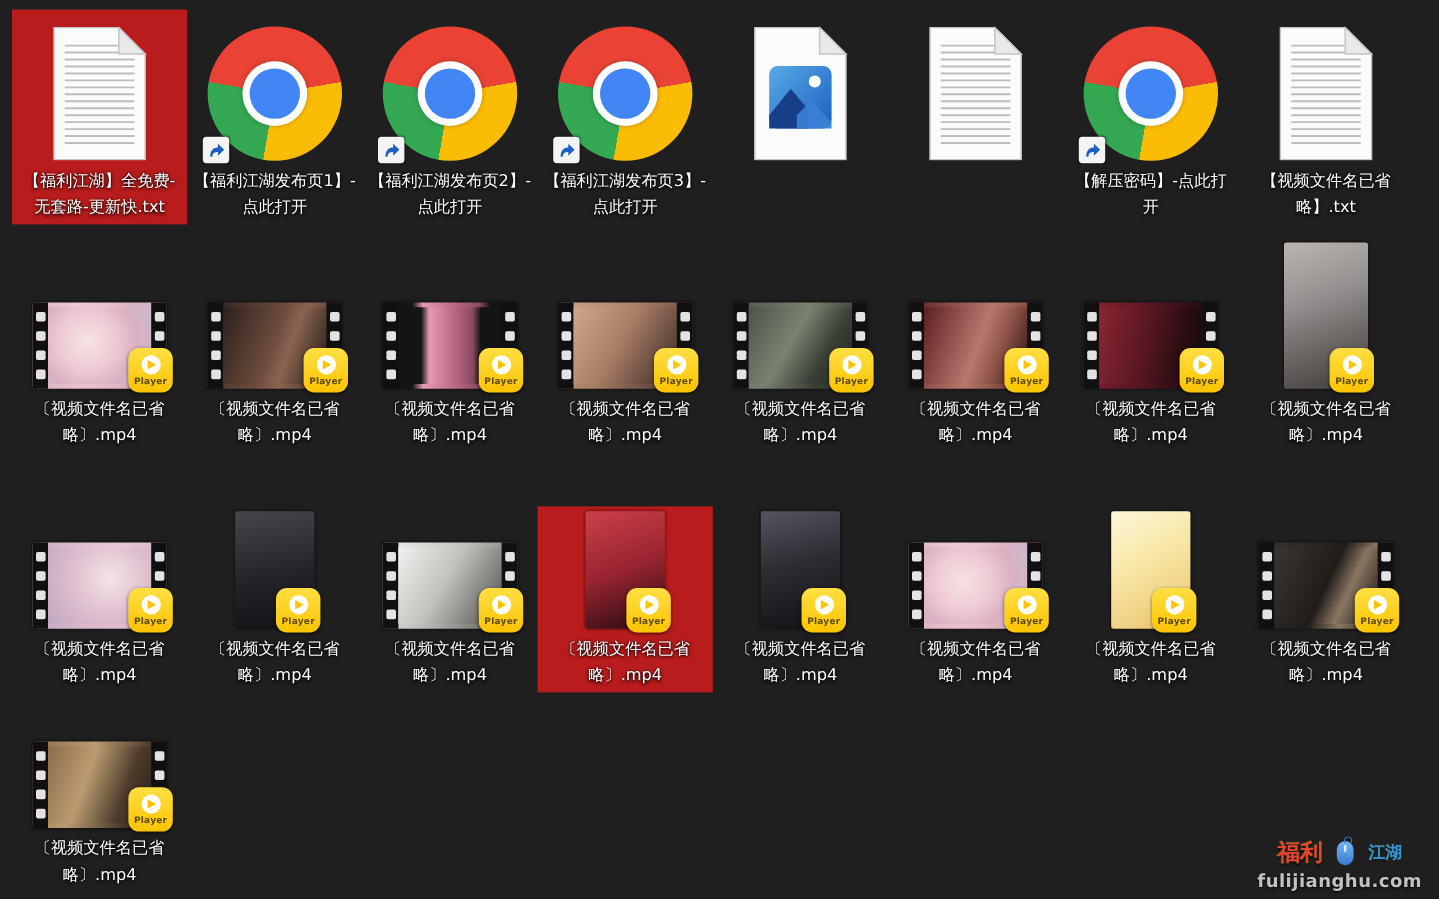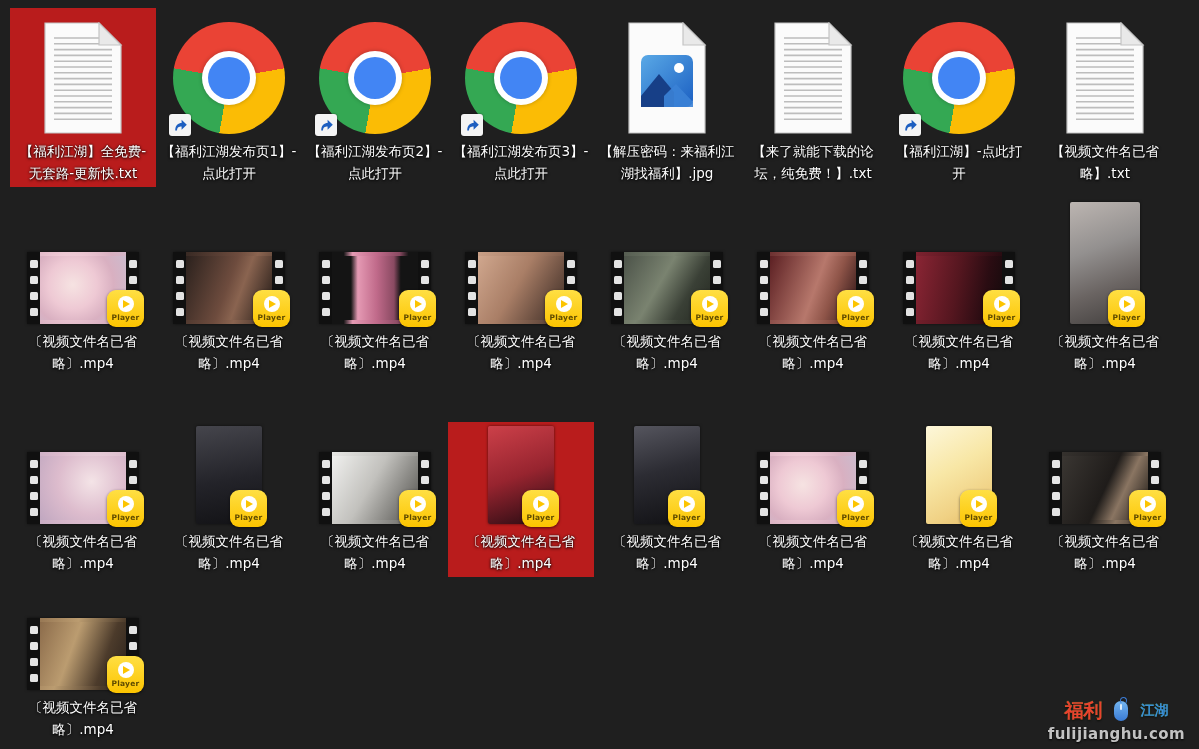--- a/index.html
+++ b/index.html
@@ -172,21 +172,20 @@
     <stop offset="0" stop-color="#5aa9e6"></stop>
                   <stop offset="1" stop-color="#1b5fc2"></stop>
   </linearGradient>
               </defs>
   <rect x="15" y="33" width="52" height="52" rx="7" fill="url(#imgbg)"></rect>
   <circle cx="53" cy="46" r="5" fill="#fff"></circle>
   <path d="M15 74 L33 52 L48 70 L48 85 L15 85 Z" fill="#173f87"></path>
   <path d="M38 74 L50 62 L67 80 L67 85 L38 85 Z" fill="#3b82d6" opacity="0.9"></path>
 </svg>
           </div>
-          <div class="label">【解压密码：来福利江湖找福利】.jpg</div>
         </div>
         <div class="cell">
           <div class="media">
 <svg class="doc" width="82" height="112" viewBox="0 0 82 112">
   <path d="M3 1 H57 L79 23 V111 H3 Z" fill="#fbfbfb" stroke="#c4c4c4" stroke-width="1.2"></path>
   <line x1="12" y1="16" x2="70" y2="16" stroke="#bdbdbd" stroke-width="1.6"></line>
               <line x1="12" y1="21.8" x2="70" y2="21.8" stroke="#bdbdbd" stroke-width="1.6"></line>
               <line x1="12" y1="27.6" x2="70" y2="27.6" stroke="#bdbdbd" stroke-width="1.6"></line>
               <line x1="12" y1="33.4" x2="70" y2="33.4" stroke="#bdbdbd" stroke-width="1.6"></line>
               <line x1="12" y1="39.2" x2="70" y2="39.2" stroke="#bdbdbd" stroke-width="1.6"></line>
@@ -196,38 +195,37 @@
               <line x1="12" y1="62.4" x2="70" y2="62.4" stroke="#bdbdbd" stroke-width="1.6"></line>
               <line x1="12" y1="68.19999999999999" x2="70" y2="68.19999999999999" stroke="#bdbdbd" stroke-width="1.6"></line>
               <line x1="12" y1="74" x2="70" y2="74" stroke="#bdbdbd" stroke-width="1.6"></line>
               <line x1="12" y1="79.8" x2="70" y2="79.8" stroke="#bdbdbd" stroke-width="1.6"></line>
               <line x1="12" y1="85.6" x2="70" y2="85.6" stroke="#bdbdbd" stroke-width="1.6"></line>
               <line x1="12" y1="91.39999999999999" x2="70" y2="91.39999999999999" stroke="#bdbdbd" stroke-width="1.6"></line>
               <line x1="12" y1="97.2" x2="70" y2="97.2" stroke="#bdbdbd" stroke-width="1.6"></line>
   <path d="M57 1 L79 23 H57 Z" fill="#e9e9e9" stroke="#c4c4c4" stroke-width="1.2"></path>
 </svg>
           </div>
-          <div class="label">【来了就能下载的论坛，纯免费！】.txt</div>
         </div>
         <div class="cell">
           <div class="media">
 <div class="chrome-wrap">
   <div class="chrome">
                 <div class="cw">
                   <div class="cb"></div>
                 </div>
               </div>
   <div class="sc">
 <svg width="16" height="16" viewBox="0 0 20 20">
   <path d="M4 17 C4 10 8 7.5 12 7.5 L12 3.5 L18.5 9.8 L12 16 L12 12 C8.5 12 6.5 13 6.2 17 Z" fill="#1e5fc0"></path>
 </svg>
               </div>
 </div>
           </div>
-          <div class="label">【福利江湖】-点此打开</div>
+          <div class="label">【解压密码】-点此打开</div>
         </div>
         <div class="cell">
           <div class="media">
 <svg class="doc" width="82" height="112" viewBox="0 0 82 112">
   <path d="M3 1 H57 L79 23 V111 H3 Z" fill="#fbfbfb" stroke="#c4c4c4" stroke-width="1.2"></path>
   <line x1="12" y1="16" x2="70" y2="16" stroke="#bdbdbd" stroke-width="1.6"></line>
               <line x1="12" y1="21.8" x2="70" y2="21.8" stroke="#bdbdbd" stroke-width="1.6"></line>
               <line x1="12" y1="27.6" x2="70" y2="27.6" stroke="#bdbdbd" stroke-width="1.6"></line>
               <line x1="12" y1="33.4" x2="70" y2="33.4" stroke="#bdbdbd" stroke-width="1.6"></line>
               <line x1="12" y1="39.2" x2="70" y2="39.2" stroke="#bdbdbd" stroke-width="1.6"></line>

